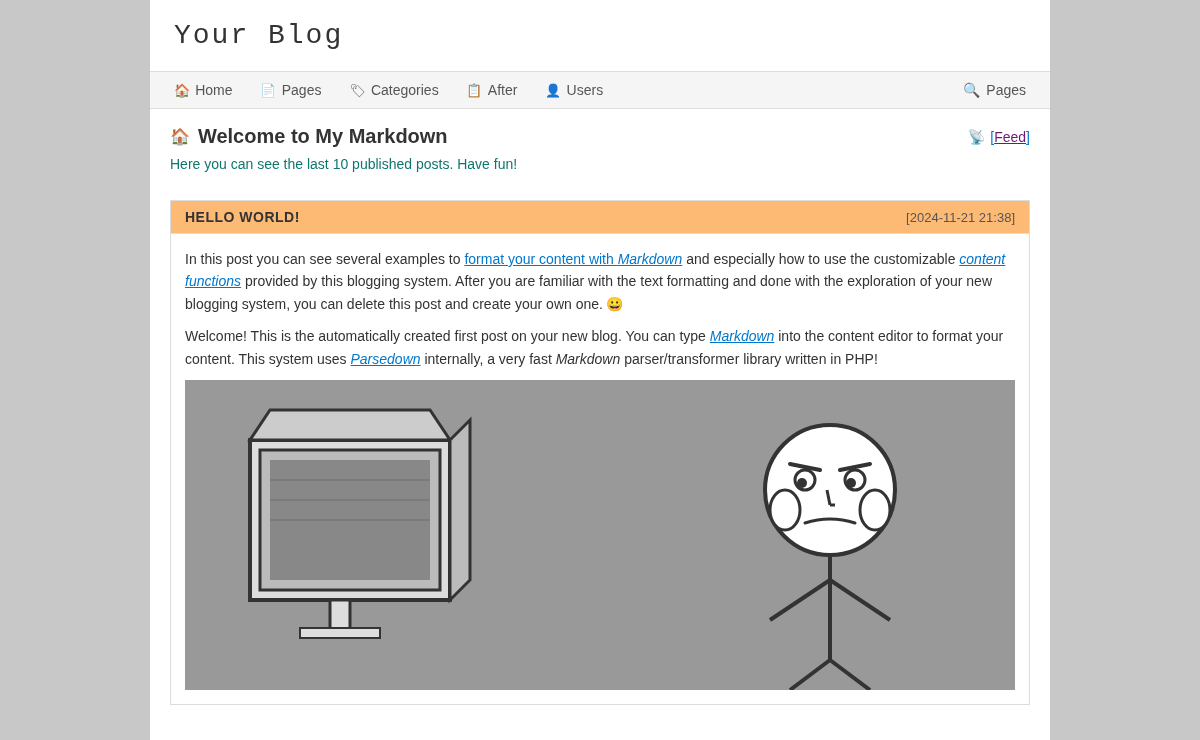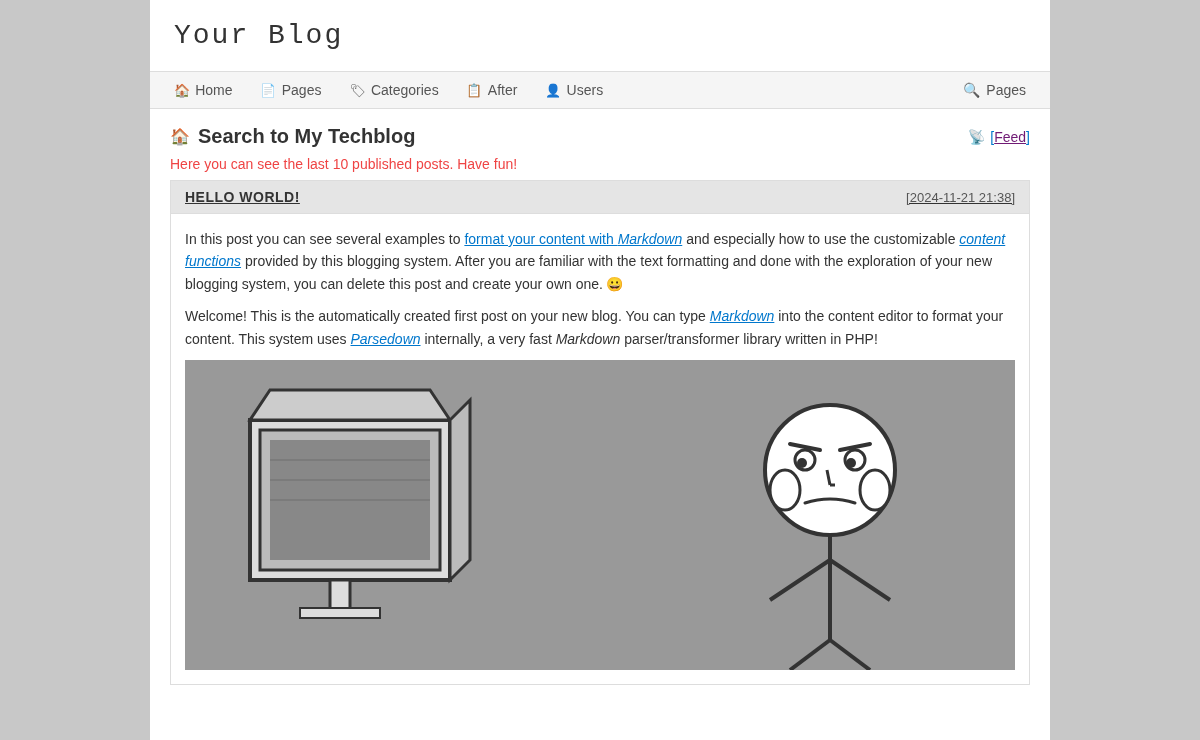--- a/index.html
+++ b/index.html
@@ -91,36 +91,35 @@
     }
     #feed-link {
       color: #0077cc;
       text-decoration: none;
       font-size: 14px;
       display: flex;
       align-items: center;
       gap: 4px;
     }
     #subtitle {
-      color: #ef4444;
-      font-size: 14px;
-      margin-bottom: 8px;
+      color: #0f766e;
+      font-size: 14px;
+      margin-bottom: 28px;
     }
     .post-card {
       border: 1px solid #ddd;
       margin-bottom: 16px;
     }
     .post-header {
-      background: #e5e5e5;
+      background: #fdba74;
       border-bottom: 1px solid #ddd;
       padding: 8px 14px;
       display: flex;
       justify-content: space-between;
       align-items: center;
-      text-decoration: underline;
     }
     .post-title-label {
       font-weight: bold;
       font-size: 14px;
       color: #333;
       letter-spacing: 0.5px;
     }
     .post-date {
       color: #555;
       font-size: 13px;
@@ -195,21 +194,21 @@
         <span>Pages</span>
       </div>
     </div>
   </nav>
 
   <div id="main-content">
 
     <div id="page-heading">
       <div id="page-title-area">
         <span id="home-icon-title">🏠</span>
-        <h2 id="page-title">Search to My Techblog</h2>
+        <h2 id="page-title">Welcome to My Markdown</h2>
       </div>
       <a id="feed-link">
         <span style="color:#e67e22;">📡</span>
         <span>[<span style="color:#701a75; text-decoration:underline;">Feed</span>]</span>
       </a>
     </div>
     <p id="subtitle">Here you can see the last 10 published posts. Have fun!</p>
 
     <div class="post-card">
       <div class="post-header">

